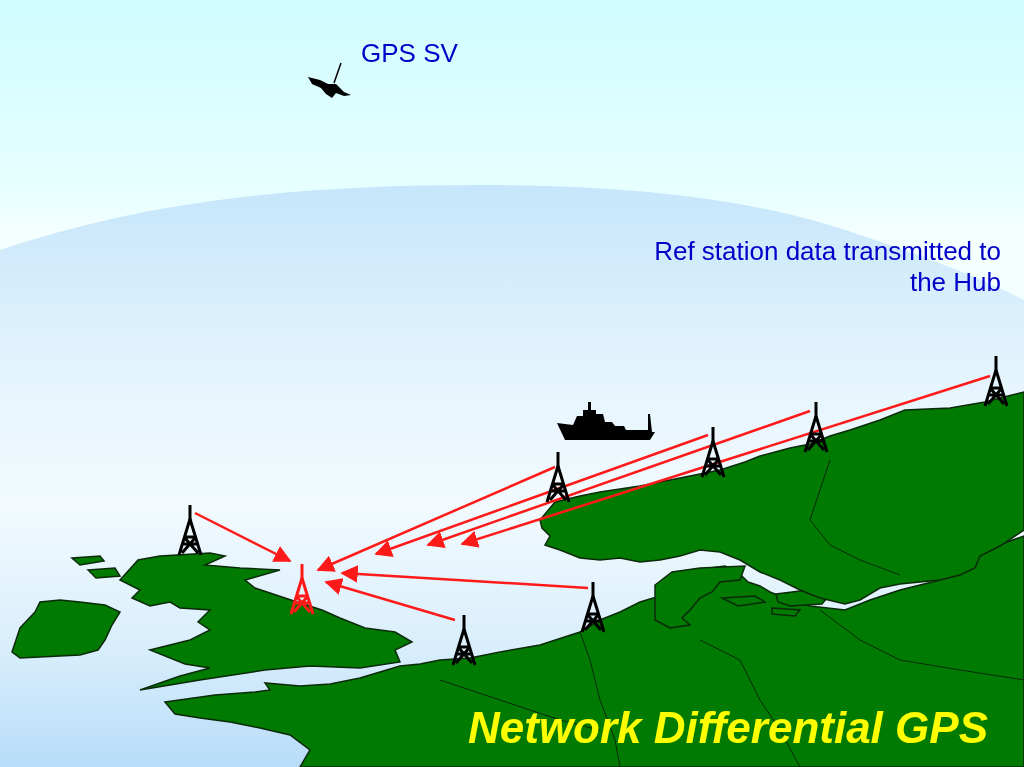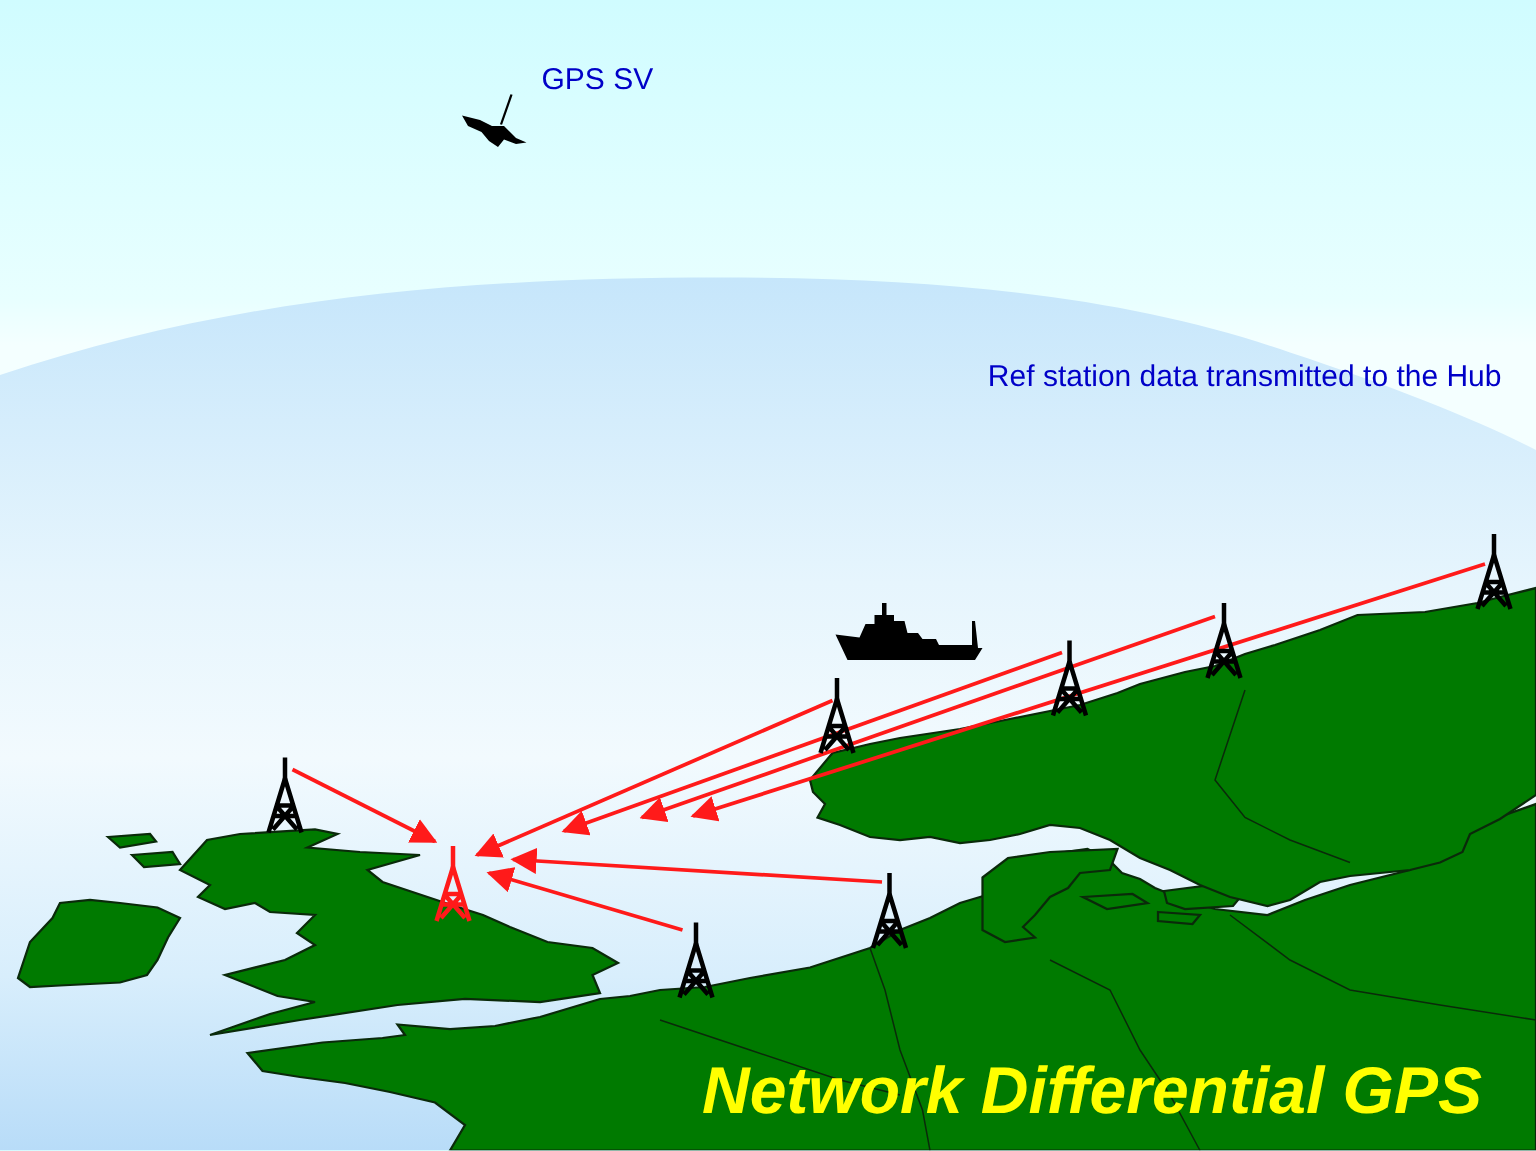--- a/index.html
+++ b/index.html
@@ -7,21 +7,21 @@
       width: 1024px; height: 767px; overflow: hidden; position: relative;
       background: #d2fdff;
       font-family: "Liberation Sans", sans-serif;
     }
     .sky {
       position: absolute; left: 0; top: 0; width: 1024px; height: 767px;
       background: linear-gradient(to bottom, #d0fcff 0%, #e8ffff 26%, #f4ffff 30%);
     }
     svg.scene { position: absolute; left: 0; top: 0; }
     .label {
-      position: absolute; color: #0000c8; font-size: 20px; line-height: 31px;
+      position: absolute; color: #0000c8; font-size: 26px; line-height: 31px;
       font-family: "Liberation Sans", sans-serif;
     }
     #gps-label { left: 361px; top: 38px; }
     #hub-label { left: 641px; top: 236px; width: 360px; text-align: right; }
     #title {
       position: absolute; left: 468px; top: 700px;
       color: #ffff00; font-style: italic; font-size: 44px; line-height: 56px;
       font-family: "Liberation Sans", sans-serif; white-space: nowrap; font-weight: bold;
     }
   </style>

